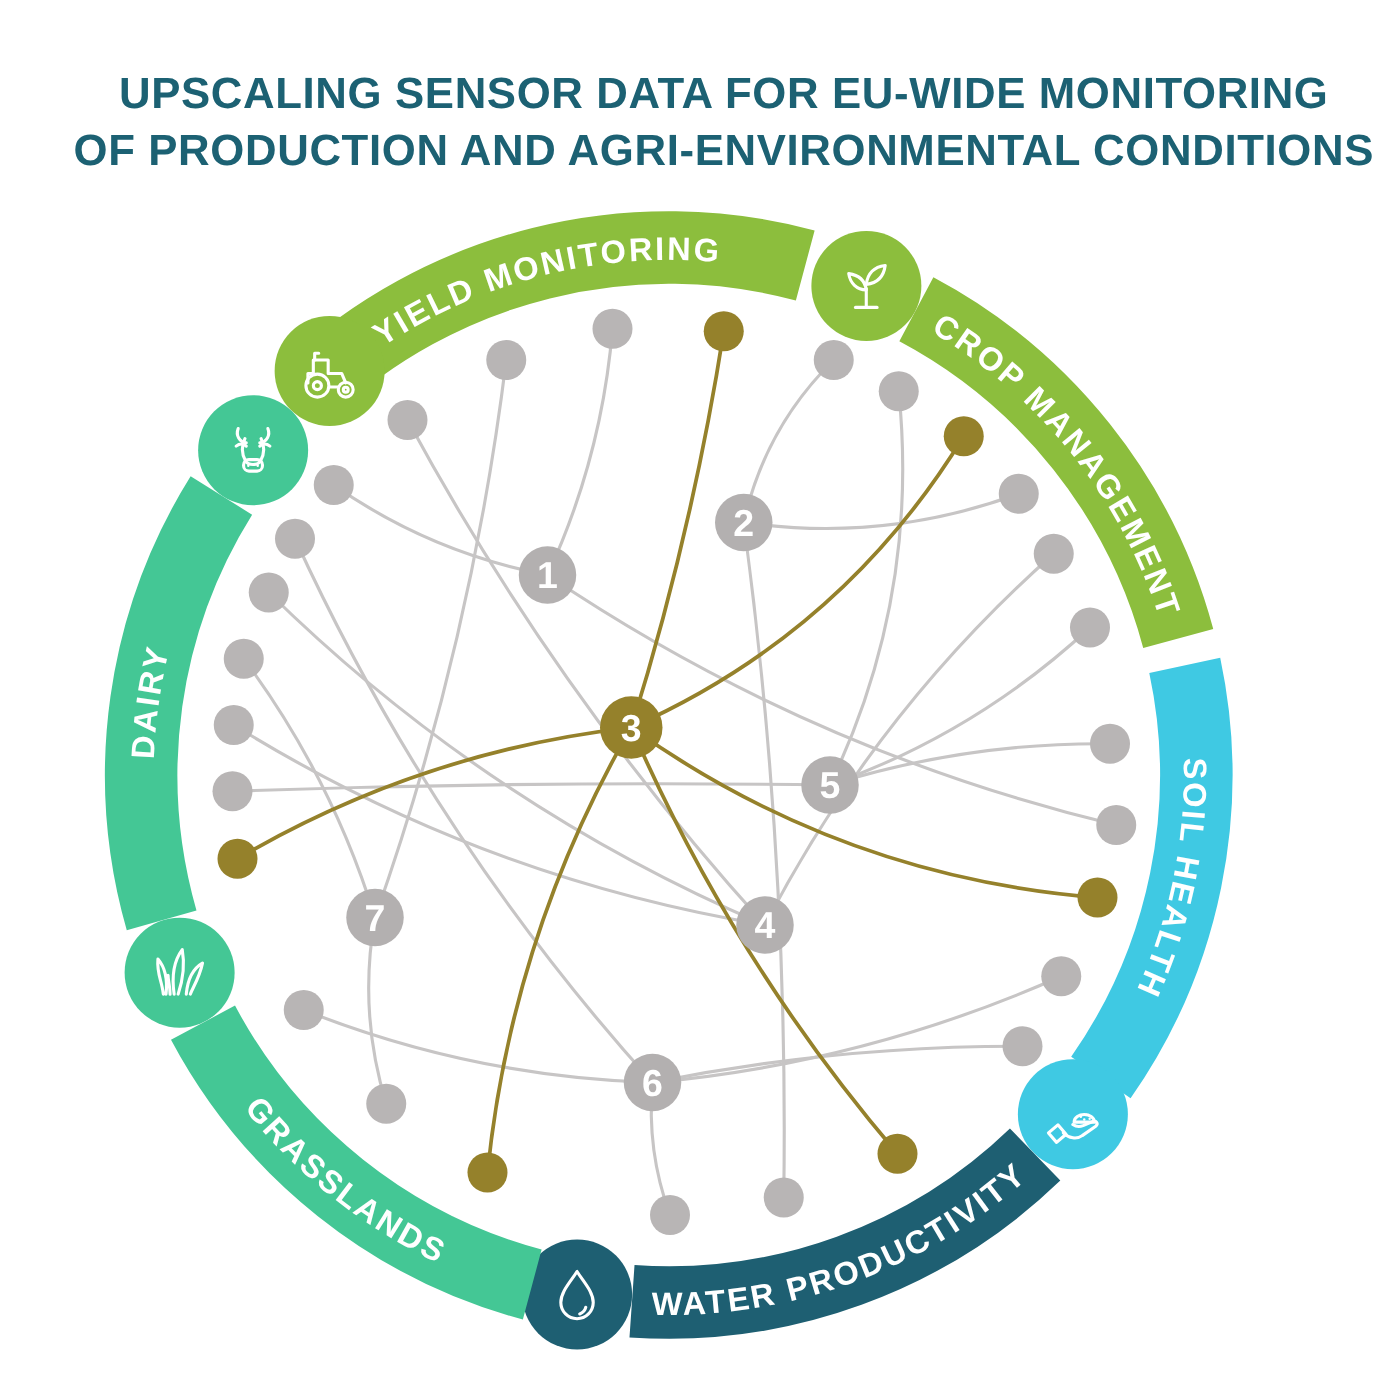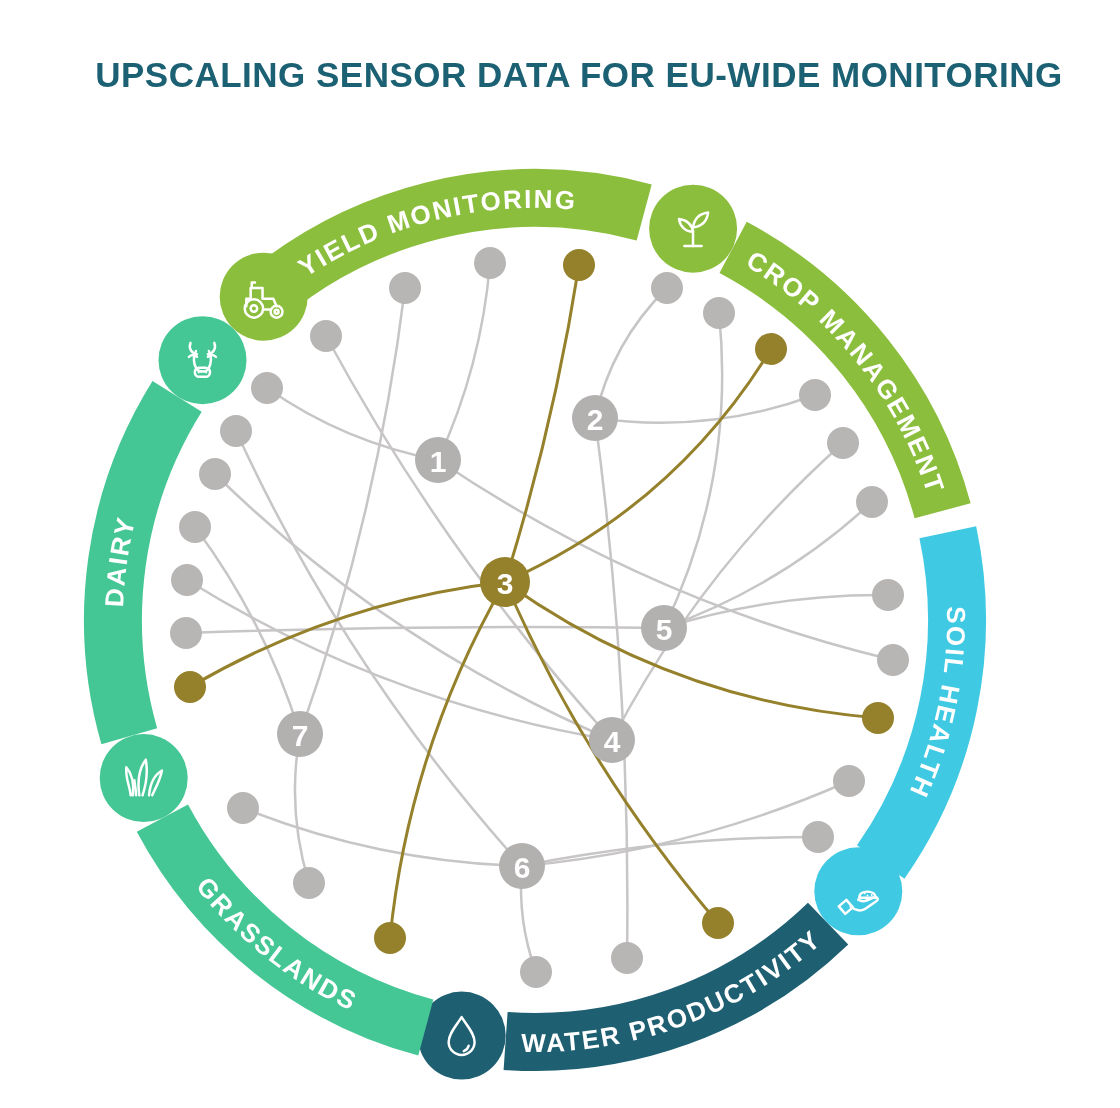--- a/index.html
+++ b/index.html
@@ -44,20 +44,21 @@
   svg text { font-family: "Liberation Sans", sans-serif; }
 </style>
 </head>
 <body>
 
 <div class="page">
 
   <div class="title-block">
     <h1 style="color: rgb(28, 97, 115);">
       <span>UPSCALING SENSOR DATA FOR EU-WIDE MONITORING</span>
+      <span>OF PRODUCTION AND AGRI-ENVIRONMENTAL CONDITIONS</span>
     </h1>
   </div>
 
   <svg class="diagram" viewBox="0 0 1120 1108" xmlns="http://www.w3.org/2000/svg">
       <g>
         <g>
           <path d="M 247.2 311.4 A 422 422 0 0 1 644.2 212.4" fill="none" stroke="#8CBE3D" stroke-width="58"></path>
           <path id="tp-yield-monitoring" d="M 254.0 318.7 A 412 412 0 0 1 641.6 222.0" fill="none"></path>
           <text fill="#fff" font-size="26" font-weight="bold" letter-spacing="2"><textPath href="#tp-yield-monitoring" startOffset="50%" text-anchor="middle">YIELD MONITORING</textPath></text>
           <circle cx="263.7" cy="296.7" r="44" fill="#8CBE3D"></circle>

